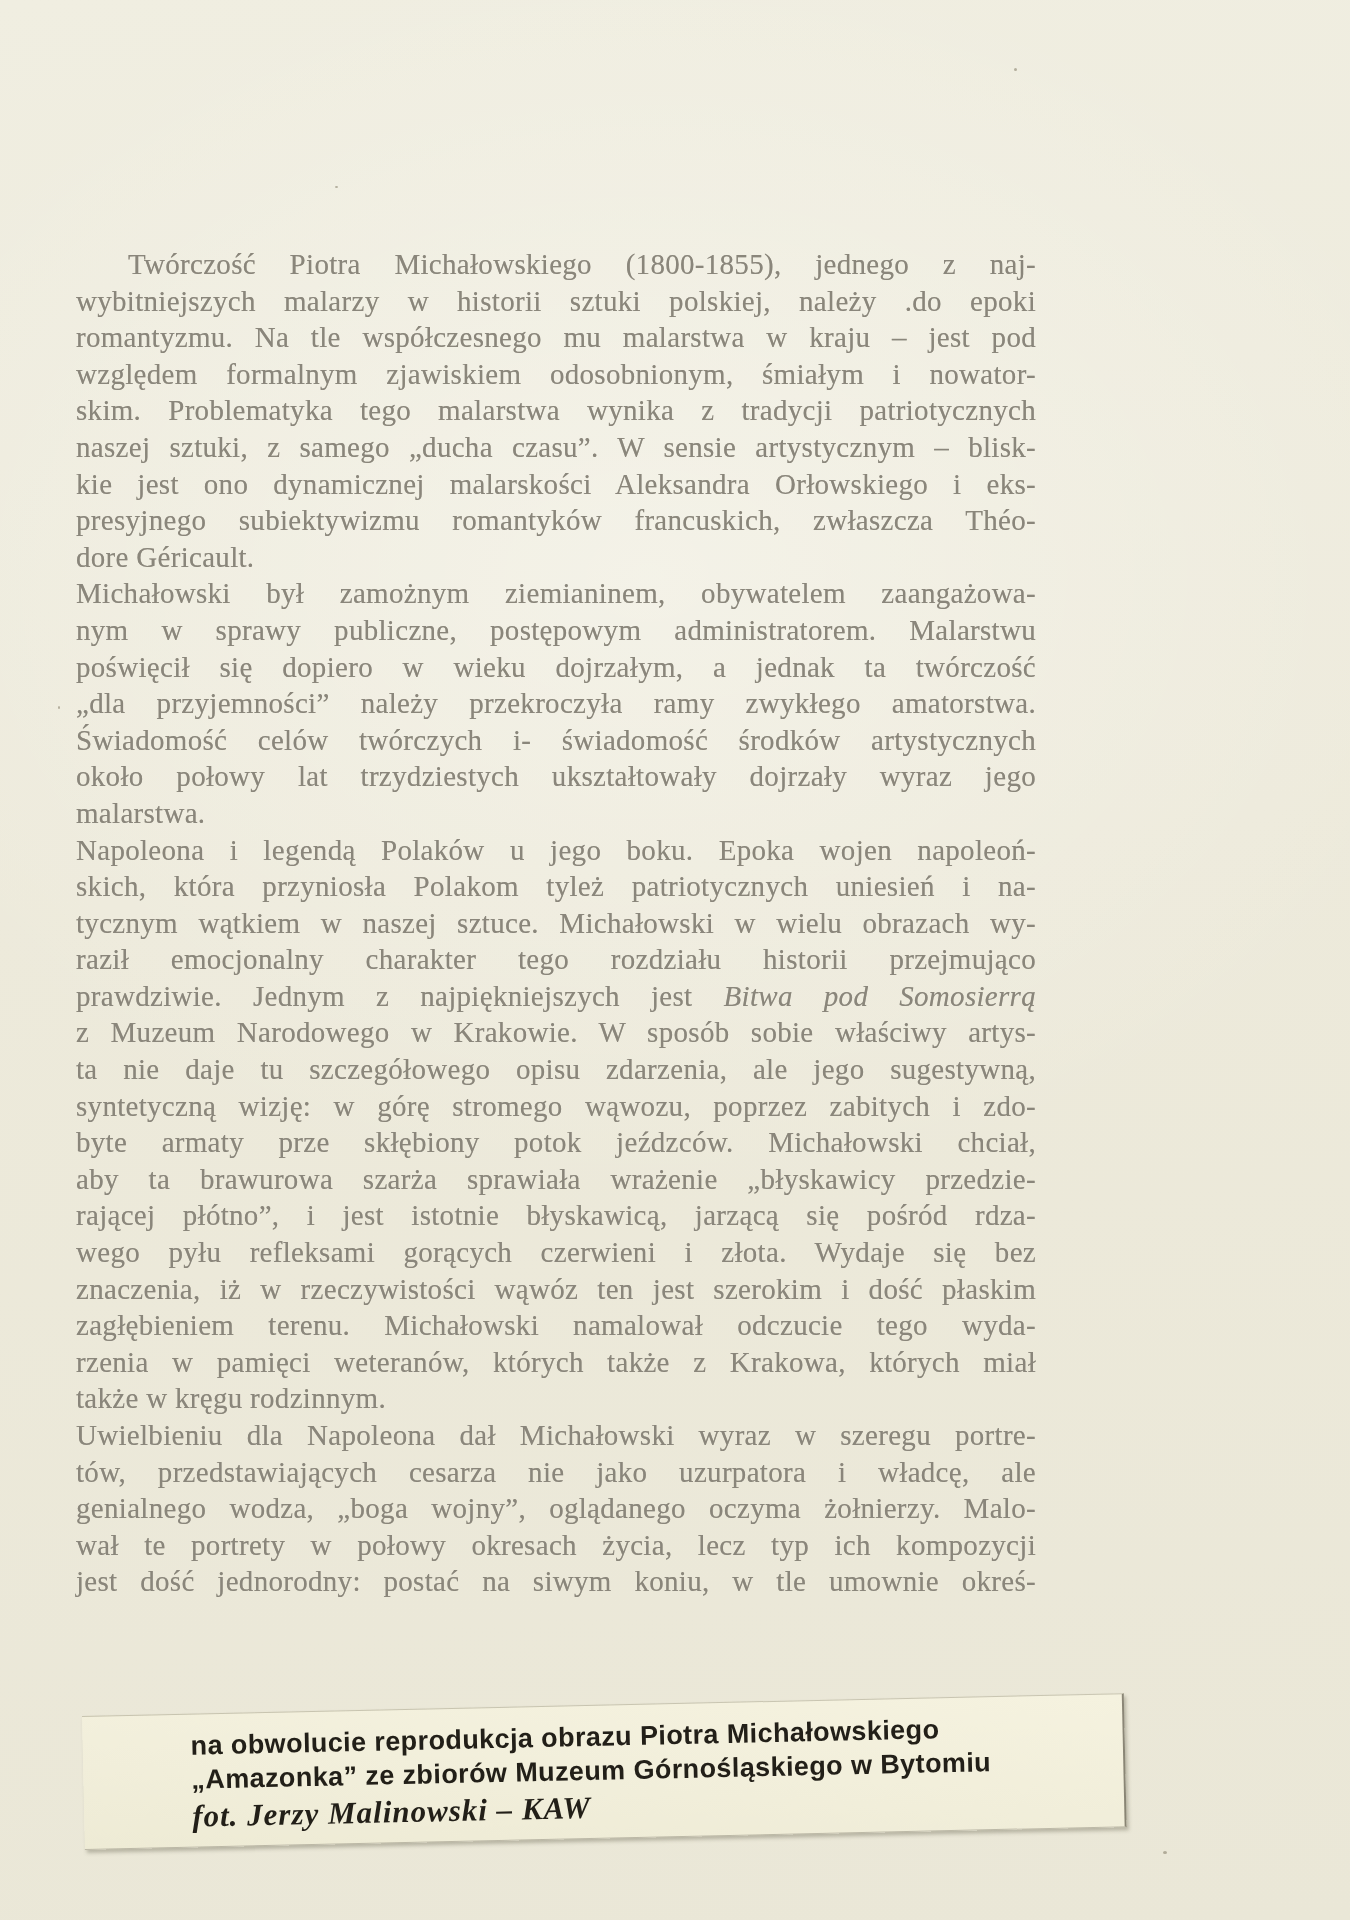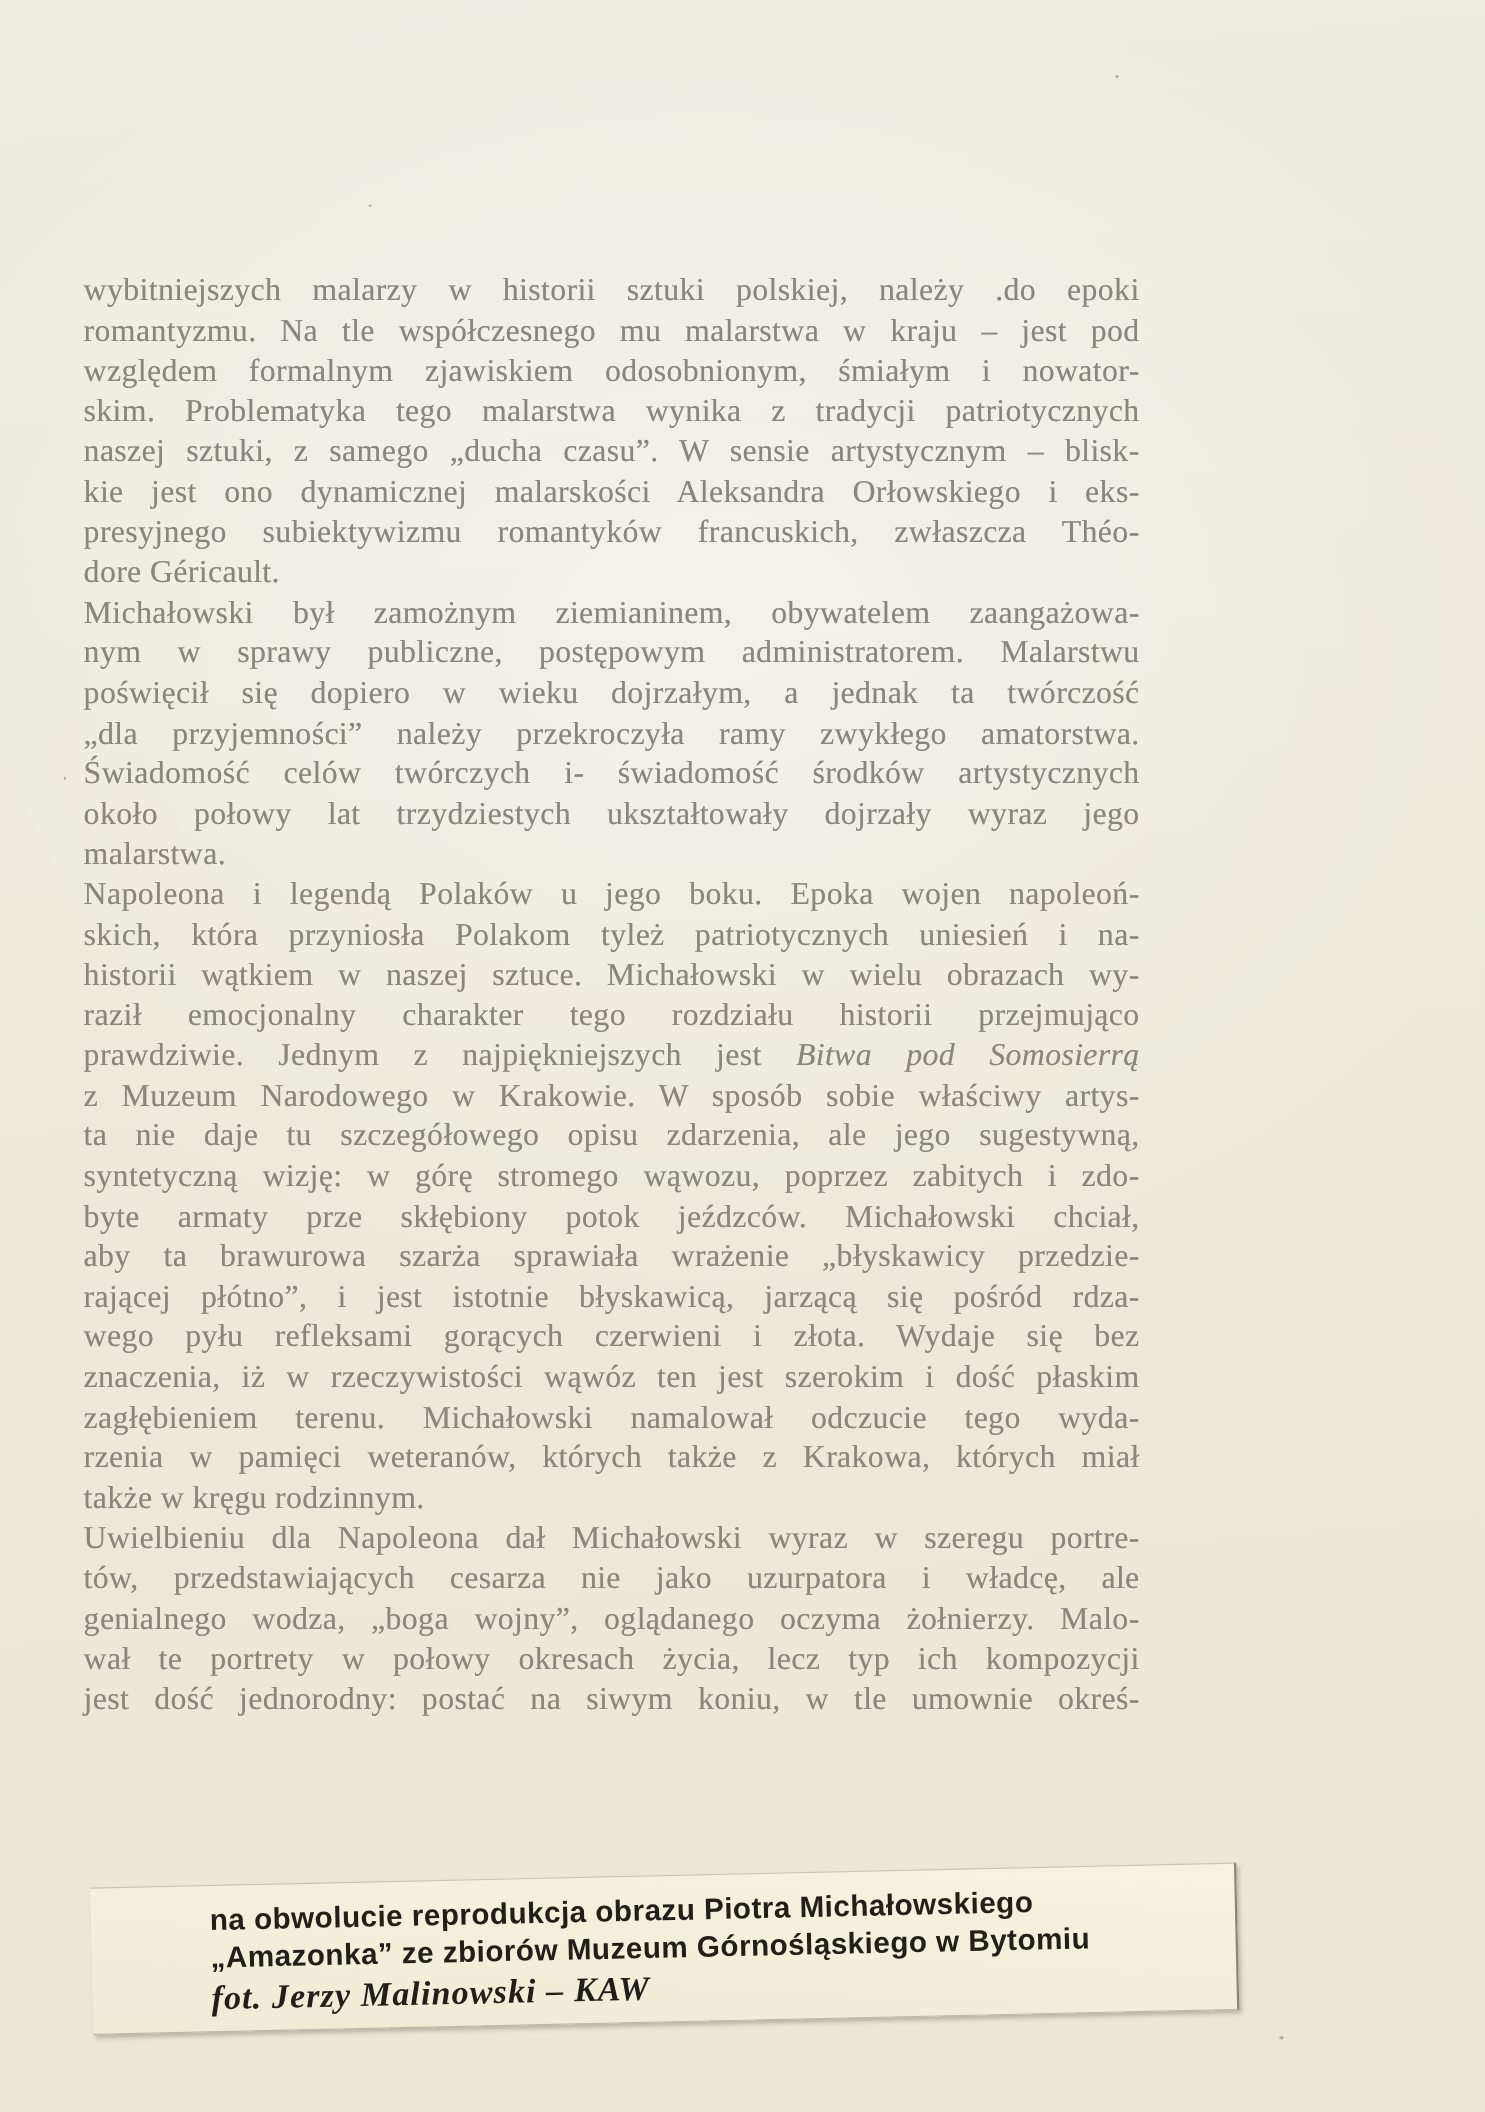--- a/index.html
+++ b/index.html
@@ -83,20 +83,21 @@
     background: rgba(120,112,90,0.5);
   }
 </style>
 </head>
 <body>
 
 <div class="page">
 
   <div class="doc-body">
       <div class="paragraph">
+        <div class="line indent">Twórczość Piotra Michałowskiego (1800-1855), jednego z naj-</div>
         <div class="line">wybitniejszych malarzy w historii sztuki polskiej, należy .do epoki</div>
         <div class="line">romantyzmu. Na tle współczesnego mu malarstwa w kraju – jest pod</div>
         <div class="line">względem formalnym zjawiskiem odosobnionym, śmiałym i nowator-</div>
         <div class="line">skim. Problematyka tego malarstwa wynika z tradycji patriotycznych</div>
         <div class="line">naszej sztuki, z samego „ducha czasu”. W sensie artystycznym – blisk-</div>
         <div class="line">kie jest ono dynamicznej malarskości Aleksandra Orłowskiego i eks-</div>
         <div class="line">presyjnego subiektywizmu romantyków francuskich, zwłaszcza Théo-</div>
         <div class="line line-last">dore Géricault.</div>
       </div>
       <div class="paragraph">
@@ -104,21 +105,21 @@
         <div class="line">nym w sprawy publiczne, postępowym administratorem. Malarstwu</div>
         <div class="line">poświęcił się dopiero w wieku dojrzałym, a jednak ta twórczość</div>
         <div class="line">„dla przyjemności” należy przekroczyła ramy zwykłego amatorstwa.</div>
         <div class="line">Świadomość celów twórczych i- świadomość środków artystycznych</div>
         <div class="line">około połowy lat trzydziestych ukształtowały dojrzały wyraz jego</div>
         <div class="line line-last">malarstwa.</div>
       </div>
       <div class="paragraph">
         <div class="line">Napoleona i legendą Polaków u jego boku. Epoka wojen napoleoń-</div>
         <div class="line">skich, która przyniosła Polakom tyleż patriotycznych uniesień i na-</div>
-        <div class="line">historii wątkiem w naszej sztuce. Michałowski w wielu obrazach wy-</div>
+        <div class="line">tycznym wątkiem w naszej sztuce. Michałowski w wielu obrazach wy-</div>
         <div class="line">raził emocjonalny charakter tego rozdziału historii przejmująco</div>
         <div class="line"><span>prawdziwie. Jednym z najpiękniejszych jest </span><span class="italic">Bitwa pod Somosierrą</span></div>
         <div class="line">z Muzeum Narodowego w Krakowie. W sposób sobie właściwy artys-</div>
         <div class="line">ta nie daje tu szczegółowego opisu zdarzenia, ale jego sugestywną,</div>
         <div class="line">syntetyczną wizję: w górę stromego wąwozu, poprzez zabitych i zdo-</div>
         <div class="line">byte armaty prze skłębiony potok jeźdzców. Michałowski chciał,</div>
         <div class="line">aby ta brawurowa szarża sprawiała wrażenie „błyskawicy przedzie-</div>
         <div class="line">rającej płótno”, i jest istotnie błyskawicą, jarzącą się pośród rdza-</div>
         <div class="line">wego pyłu refleksami gorących czerwieni i złota. Wydaje się bez</div>
         <div class="line">znaczenia, iż w rzeczywistości wąwóz ten jest szerokim i dość płaskim</div>

